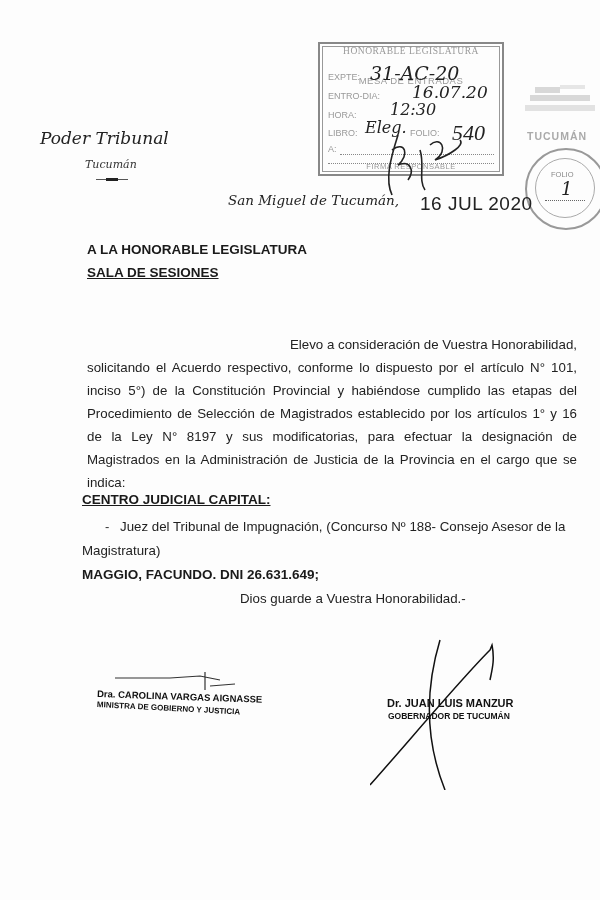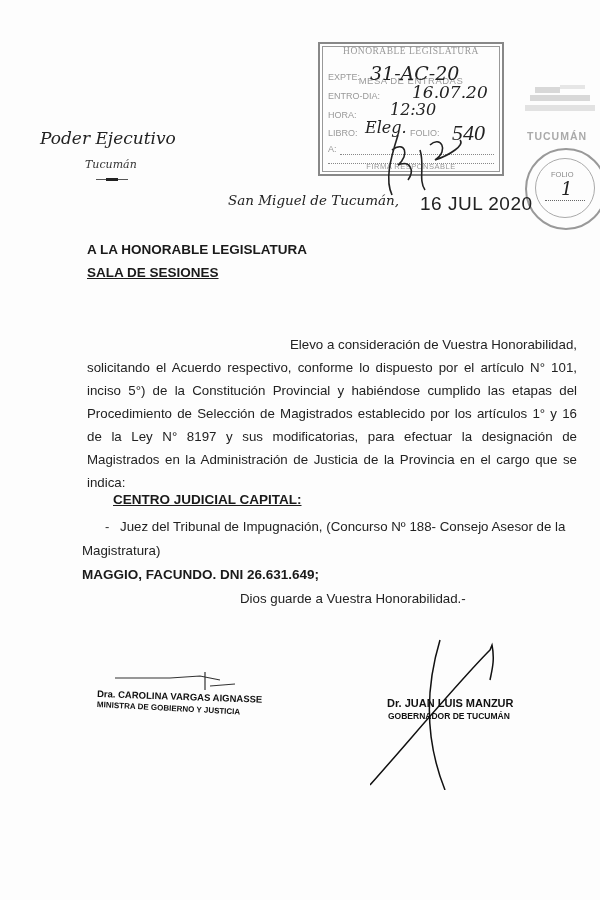--- a/index.html
+++ b/index.html
@@ -15,21 +15,21 @@
   .seal { left:525px; top:148px; width:78px; height:78px; border:2px solid #999; border-radius:50%; }
   .seal .inner { position:absolute; left:8px; top:8px; width:58px; height:58px; border:1px solid #aaa; border-radius:50%; }
   .body-text { left:87px; width:490px; font-size:13.3px; line-height:23px; text-align:justify; color:#222; }
   .bold { font-weight:bold; }
   .u { text-decoration:underline; }
   .sig-block { font-family:"Liberation Sans Narrow","Liberation Sans", sans-serif; font-weight:bold; color:#111; }
 </style>
 </head>
 <body>
 
-<div class="abs script" style="left:40px; top:128px; font-size:17px; color:#222;">Poder Ejecutivo</div>
+<div class="abs script" style="left:40px; top:128px; font-size:17px; color:#222;">Poder Tribunal</div>
 <div class="abs script" style="left:85px; top:158px; font-size:11px; color:#333;">Tucumán</div>
 <div class="abs" style="left:96px; top:179px; width:32px; height:1px; background:#555;"></div>
 <div class="abs" style="left:106px; top:178px; width:12px; height:3px; background:#222;"></div>
 
 <div class="abs stamp">
   <div class="hdr" style="top:2px;font-family:Liberation Serif, serif;">HONORABLE LEGISLATURA</div>
   <div class="hdr" style="top:31px;">MESA DE ENTRADAS</div>
   <div class="lbl" style="top:28px;">EXPTE:</div>
   <div class="hw" style="left:50px; top:18px;">31-AC-20</div>
   <div class="lbl" style="top:47px;">ENTRO-DIA:</div>
@@ -69,21 +69,21 @@
 <div class="abs" style="left:420px; top:193px; font-size:19px; color:#222; letter-spacing:0.5px;">16 JUL 2020</div>
 
 <div class="abs bold" style="left:87px; top:242px; font-size:13.5px;">A LA HONORABLE LEGISLATURA</div>
 <div class="abs bold u" style="left:87px; top:265px; font-size:13.5px;">SALA DE SESIONES</div>
 
 <div class="abs body-text" style="top:333px;">
   <div style="text-align:right;">Elevo a consideración de Vuestra Honorabilidad,</div>
   <div style="text-align-last:left;">solicitando el Acuerdo respectivo, conforme lo dispuesto por el artículo N° 101, inciso 5°) de la Constitución Provincial y habiéndose cumplido las etapas del Procedimiento de Selección de Magistrados establecido por los artículos 1° y 16 de la Ley N° 8197 y sus modificatorias, para efectuar la designación de Magistrados en la Administración de Justicia de la Provincia en el cargo que se indica:</div>
 </div>
 
-<div class="abs bold u" style="left:82px; top:492px; font-size:13.5px;margin-left:31px;">CENTRO JUDICIAL CAPITAL:</div>
+<div class="abs bold u" style="left:82px; top:492px; font-size:13.5px;">CENTRO JUDICIAL CAPITAL:</div>
 <div class="abs" style="left:105px; top:519px; font-size:13px; color:#333;">-</div>
 <div class="abs" style="left:120px; top:519px; font-size:13.3px; color:#222; white-space:nowrap;">Juez del Tribunal de Impugnación, (Concurso Nº 188- Consejo Asesor de la</div>
 <div class="abs" style="left:82px; top:543px; font-size:13.3px; color:#222;">Magistratura)</div>
 <div class="abs bold" style="left:82px; top:567px; font-size:13.5px;">MAGGIO, FACUNDO. DNI 26.631.649;</div>
 <div class="abs" style="left:240px; top:591px; font-size:13.3px; color:#222;">Dios guarde a Vuestra Honorabilidad.-</div>
 
 <svg class="abs" style="left:110px; top:668px;" width="130" height="30" viewBox="0 0 130 30">
   <path d="M5 10 L 60 10 L 90 8 L 110 12 M 95 4 L 95 22 M 100 18 L 125 16" stroke="#333" stroke-width="1.2" fill="none"></path>
 </svg>
 <div class="abs sig-block" style="left:97px; top:688px; font-size:9.5px; transform:rotate(2deg); transform-origin:left;">Dra. CAROLINA VARGAS AIGNASSE</div>

